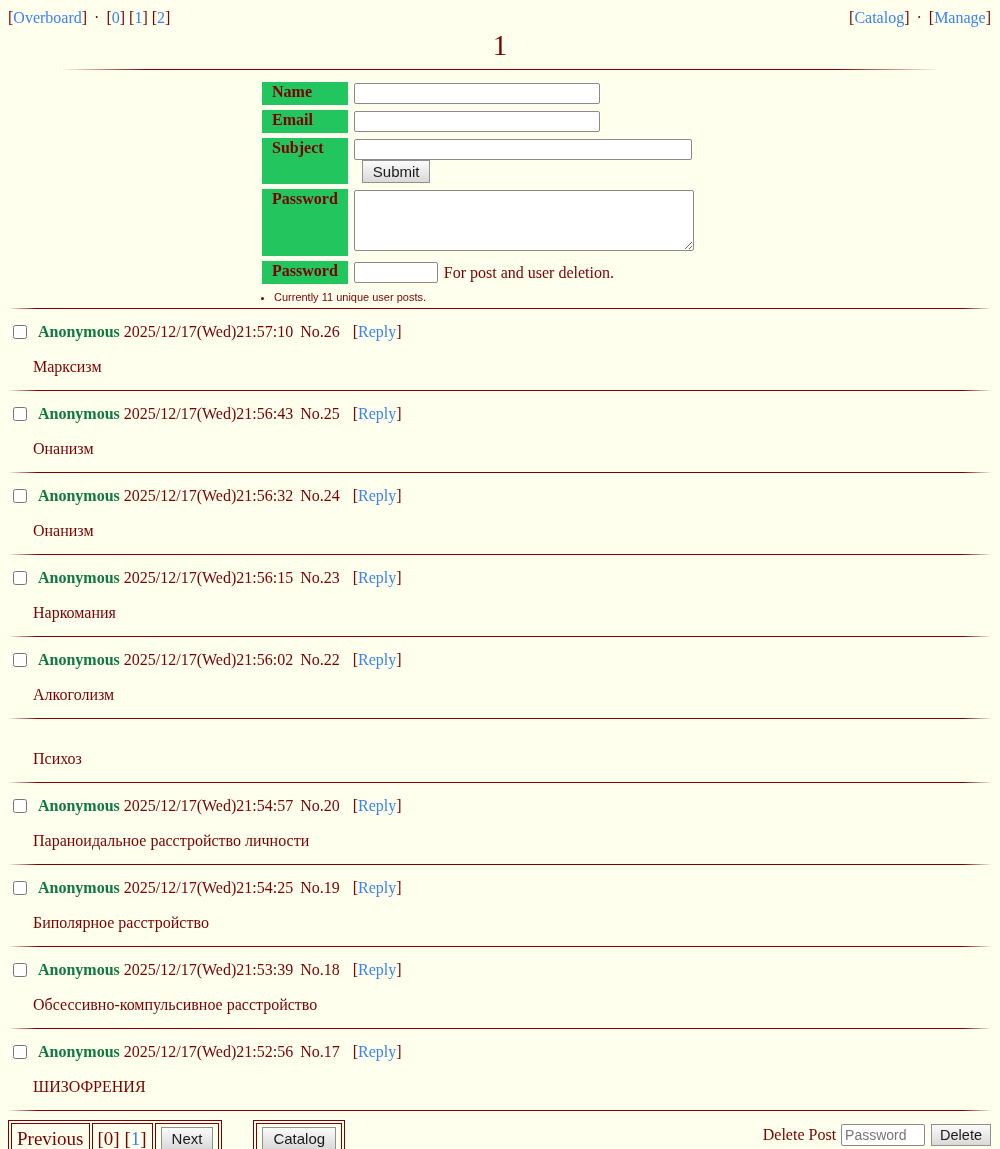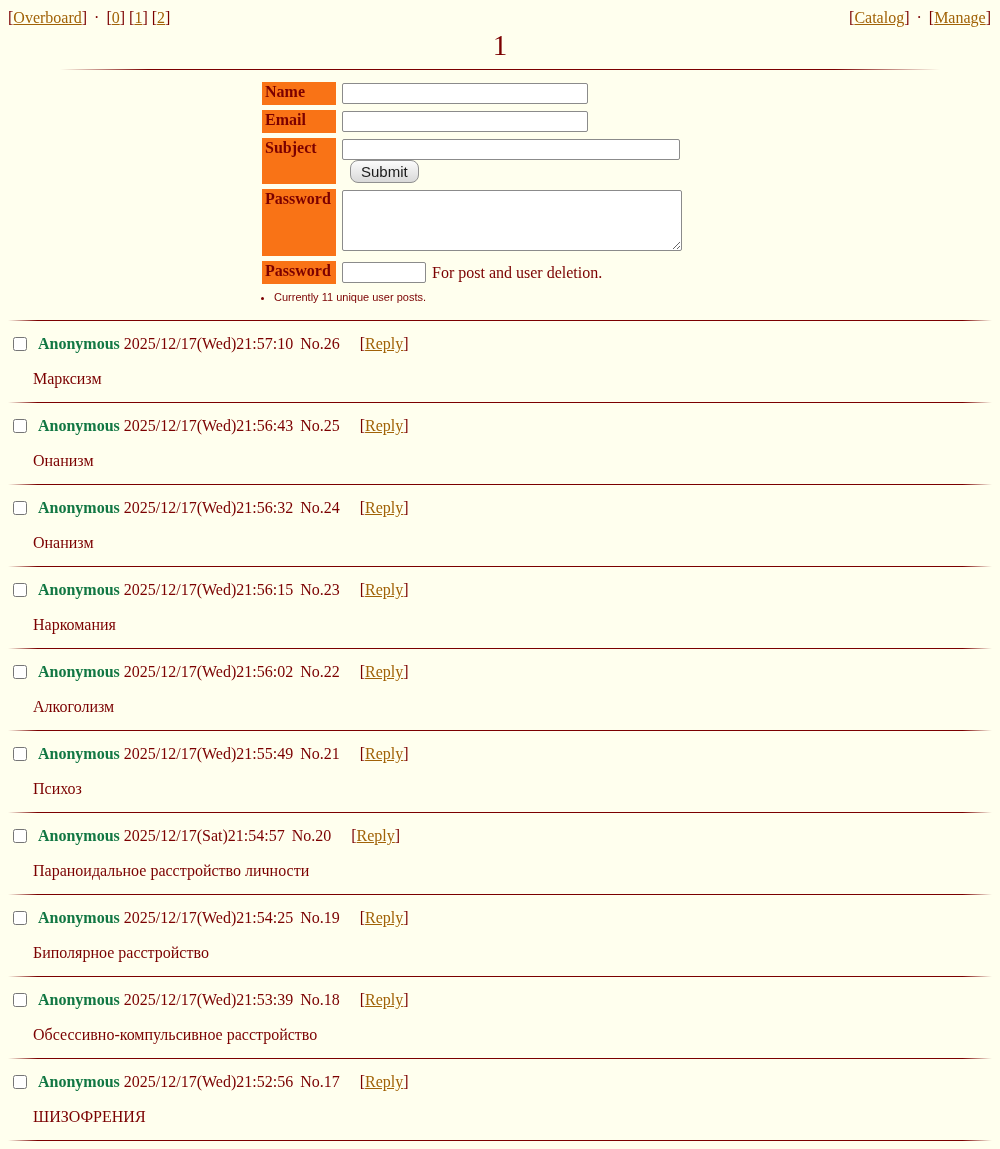--- a/index.html
+++ b/index.html
@@ -4,21 +4,21 @@
 <style>
   * { box-sizing: border-box; }
   html, body {
     margin: 0; padding: 0;
     background: #FFFFEE;
     color: #7B0000;
     font-family: "Liberation Serif", serif;
     font-size: 16px;
     width: 1000px;
   }
-  a { color: #a16207; text-decoration: underline; cursor: pointer; }
+  a { color: #3b82f6; cursor: pointer; }
 
   
   .br::before { content: "["; color: #7B0000; }
   .br::after  { content: "]"; color: #7B0000; }
 
   
   .topnav {
     display: flex; justify-content: space-between;
     padding: 9px 9px 0 8px;
     line-height: 18px;
@@ -40,23 +40,23 @@
   hr.sep {
     border: none; height: 1px;
     margin: 0 8px;
     background: linear-gradient(to right, rgba(123,0,0,0), #7B0000 3%, #7B0000 97%, rgba(123,0,0,0));
   }
 
   
   .postarea { width: 486px; margin: 6px auto 4px auto; }
   table.postform { border-collapse: separate; border-spacing: 5px; margin: 0; }
   td.postblock {
-    background: #f97316;
+    background: #22c55e;
     font-weight: bold;
-    padding: 1px 3px;
+    padding: 1px 10px;
     vertical-align: top;
     width: 74px;
   }
   .ti {
     background: #fff;
     border: 1px solid #8b8b8b;
     border-radius: 2px;
     height: 21px;
     font-size: 14px;
     font-family: "Liberation Sans", sans-serif;
@@ -73,46 +73,46 @@
     font-size: 14px;
     font-family: "Liberation Sans", sans-serif;
     resize: both;
   }
   .btn {
     font-family: "Liberation Sans", sans-serif;
     font-size: 15px;
     color: #1a1a1a;
     background: linear-gradient(#fbfbfb, #d9d9d9);
     border: 1px solid #909090;
-    border-radius: 8px;
+    border-radius: 0;
     padding: 2px 10px;
     cursor: pointer;
   }
   .submit-btn { margin-left: 8px; vertical-align: top; }
   .pass-note { margin-left: 6px; }
   ul.rules {
-    margin: 2px 0 16px 0;
+    margin: 2px 0 4px 0;
     padding-left: 17px;
     font-family: "Liberation Sans", sans-serif;
     font-size: 11px;
     line-height: 13px;
   }
 
   
   .post { padding: 14px 0 15px 13px; }
   .post-header { line-height: 18px; }
   .post-header input[type="checkbox"] {
     width: 14px; height: 14px;
     margin: 0 7px 0 0;
     vertical-align: -2px;
   }
   .postername { color: #117743; font-weight: bold; }
   .timestamp, .postnum { color: #7B0000; text-align: right; }
   .postnum { margin-left: 3px; }
-  .reply-link { margin-left: 16px; }
+  .reply-link { margin-left: 9px; }
   .message { margin: 18px 0 0 20px; line-height: 16px; }
 
   
   .bottombar {
     display: flex;
     align-items: flex-start;
     margin: 9px 9px 0 8px;
   }
   table.nav-table {
     border-collapse: separate;
@@ -248,36 +248,29 @@
         <span class="postername">Anonymous</span>
         <span class="timestamp">2025/12/17(Wed)21:56:02</span>
         <span class="postnum">No.22</span>
         <span class="br reply-link"><a>Reply</a></span>
       </div>
       <div class="message">Алкоголизм</div>
     </div>
     <hr class="sep">
 
     <div class="post">
-      <div class="post-header">
-        <input type="checkbox" style="">
-        <span class="postername">Anonymous</span>
-        <span class="timestamp">2025/12/17(Wed)21:55:49</span>
-        <span class="postnum">No.21</span>
-        <span class="br reply-link"><a>Reply</a></span>
-      </div>
       <div class="message">Психоз</div>
     </div>
     <hr class="sep">
 
     <div class="post">
       <div class="post-header">
         <input type="checkbox" style="">
         <span class="postername">Anonymous</span>
-        <span class="timestamp">2025/12/17(Sat)21:54:57</span>
+        <span class="timestamp">2025/12/17(Wed)21:54:57</span>
         <span class="postnum">No.20</span>
         <span class="br reply-link"><a>Reply</a></span>
       </div>
       <div class="message">Параноидальное расстройство личности</div>
     </div>
     <hr class="sep">
 
     <div class="post">
       <div class="post-header">
         <input type="checkbox" style="">

